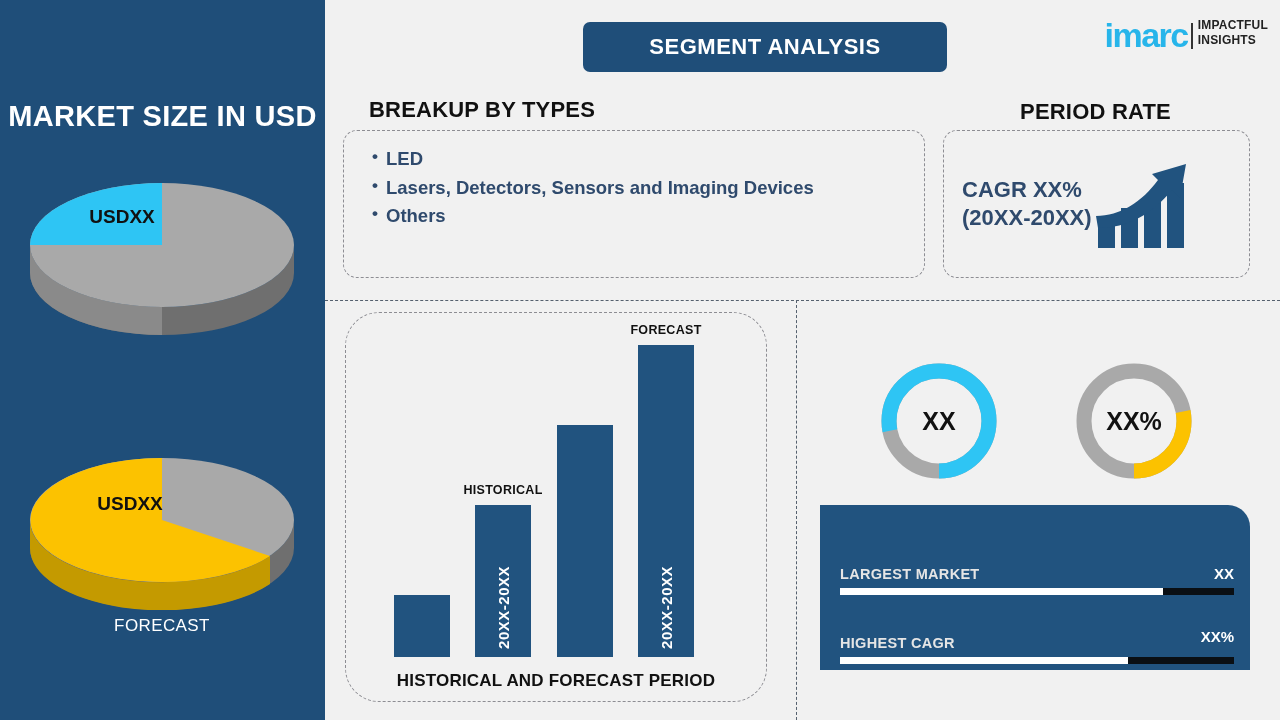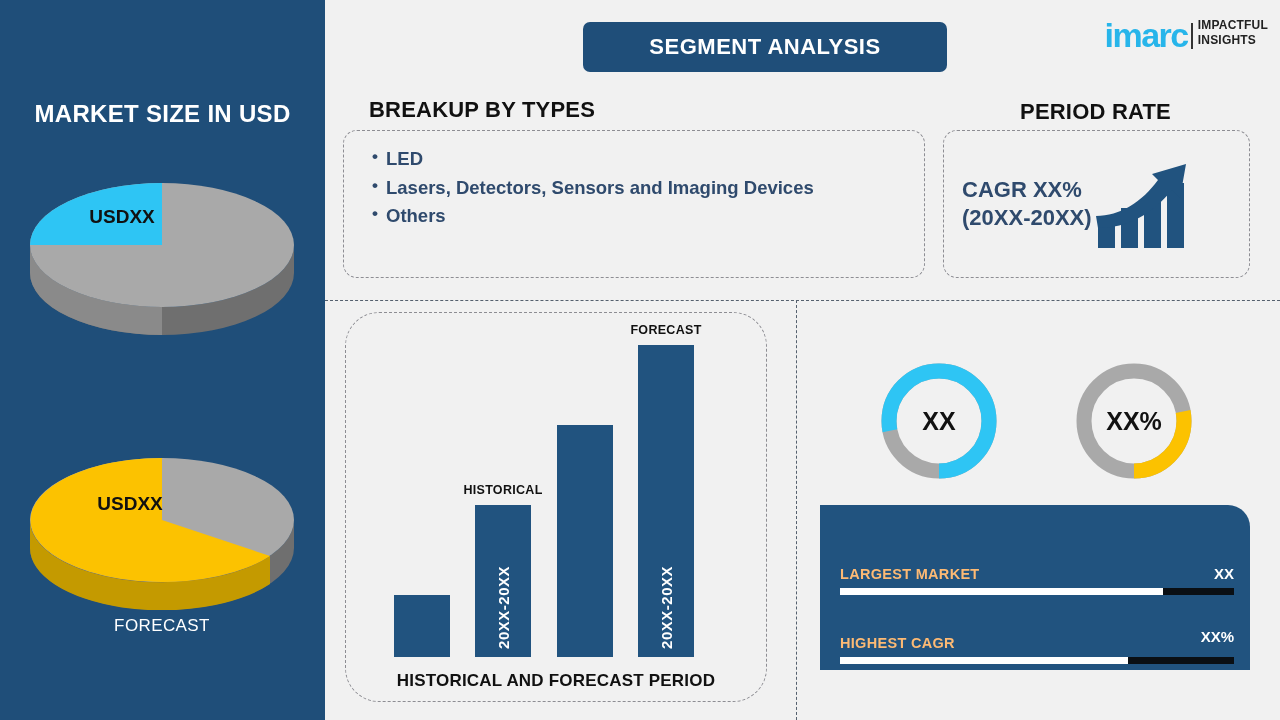--- a/index.html
+++ b/index.html
@@ -26,21 +26,21 @@
     height: 720px;
     background: #1f4e79;
   }
   #sidebar-title {
     position: absolute;
     top: 100px;
     left: 0;
     width: 325px;
     text-align: center;
     color: #ffffff;
-    font-size: 24px;
+    font-size: 29px;
     font-weight: bold;
     letter-spacing: 0.3px;
   }
   .pie-wrap {
     position: absolute;
     left: 22px;
     width: 280px;
   }
   #pie-current-wrap { top: 155px; }
   #pie-forecast-wrap { top: 430px; }
@@ -275,21 +275,21 @@
   }
   .stat-row { position: absolute; left: 20px; width: 394px; }
   #stat-row-1 { top: 25px; }
   #stat-row-2 { top: 94px; }
   .stat-head {
     display: flex;
     align-items: baseline;
     justify-content: space-between;
   }
   .stat-name {
-    color: #fdba74;
+    color: #e5e5e5;
     font-size: 14.5px;
     font-weight: bold;
     letter-spacing: 0.3px;
     margin-top: 36px;
   }
   .stat-value {
     color: #ffffff;
     font-size: 15px;
     font-weight: bold;
   }

